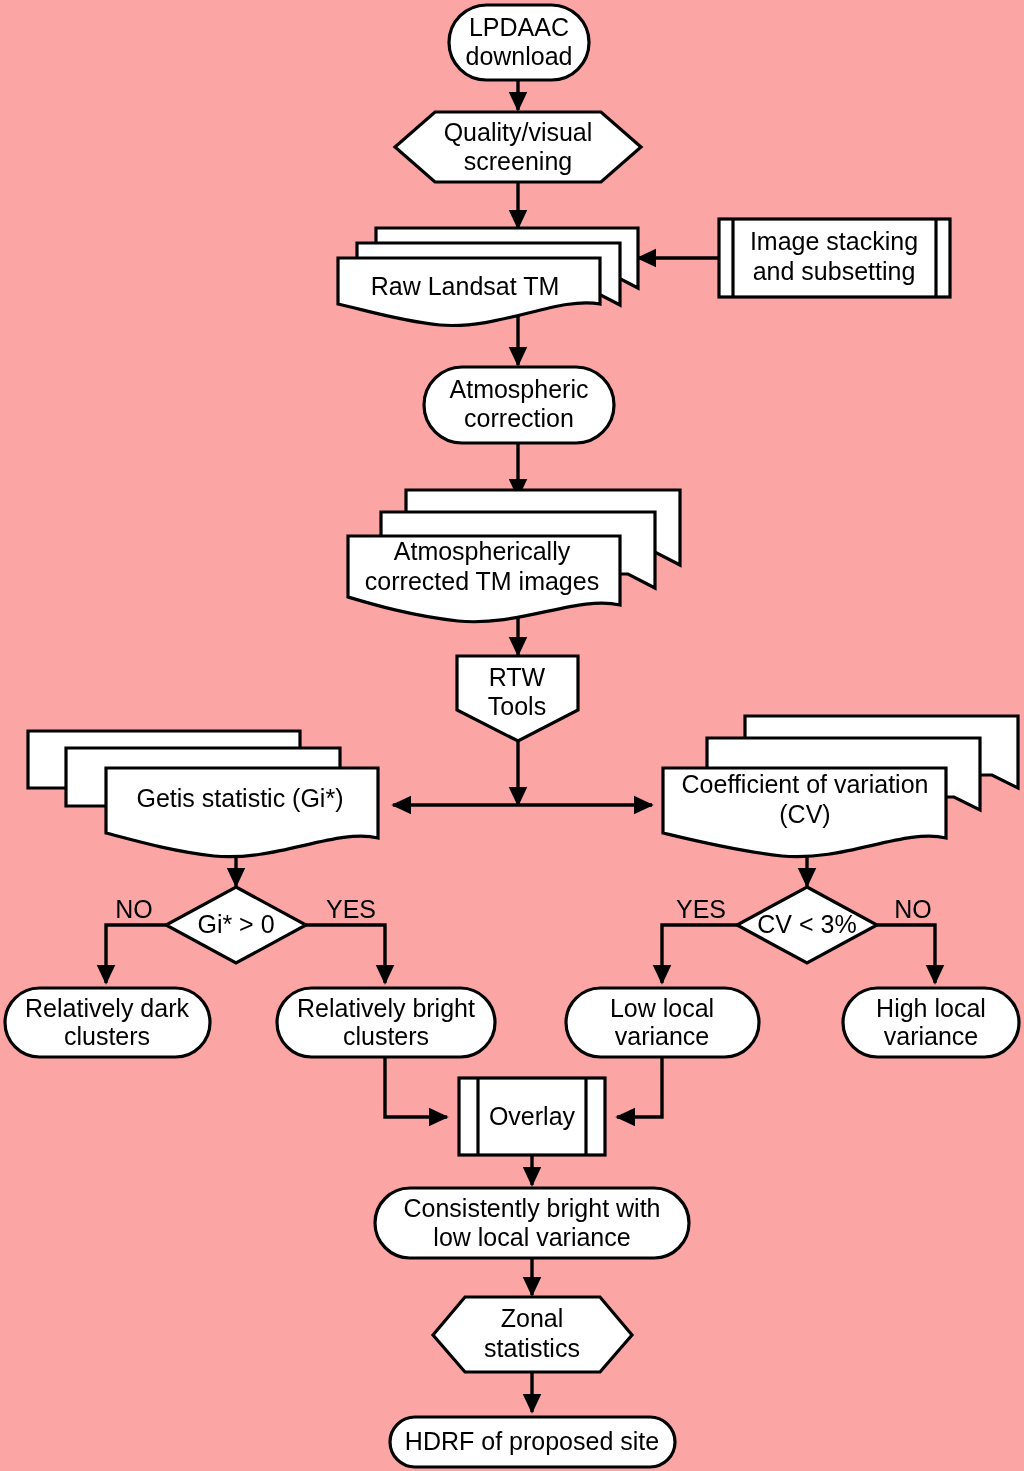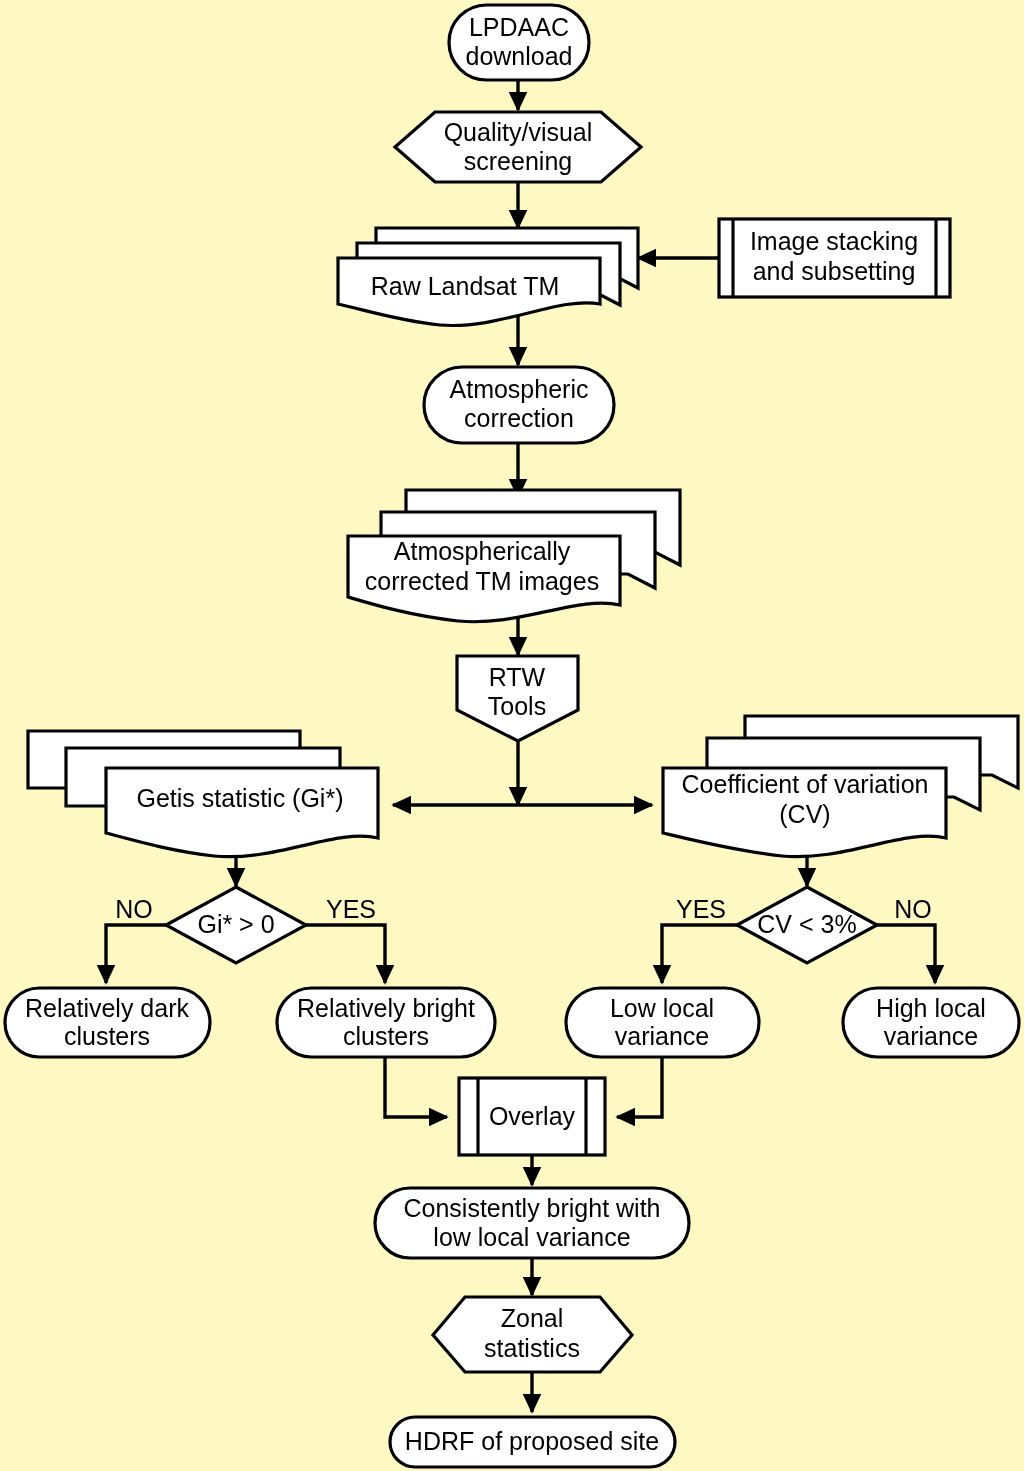--- a/index.html
+++ b/index.html
@@ -7,21 +7,21 @@
     padding: 0;
     background: #ffffff;
   }
   body {
     font-family: "Liberation Sans", sans-serif;
   }
   #flow-wrap {
     position: relative;
     width: 1024px;
     height: 1471px;
-    background: #fef9c3;
+    background: #fca5a5;
     overflow: hidden;
   }
   svg#flowchart {
     display: block;
     width: 1024px;
     height: 1471px;
   }
   .shape {
     fill: #ffffff;
     stroke: #000000;

